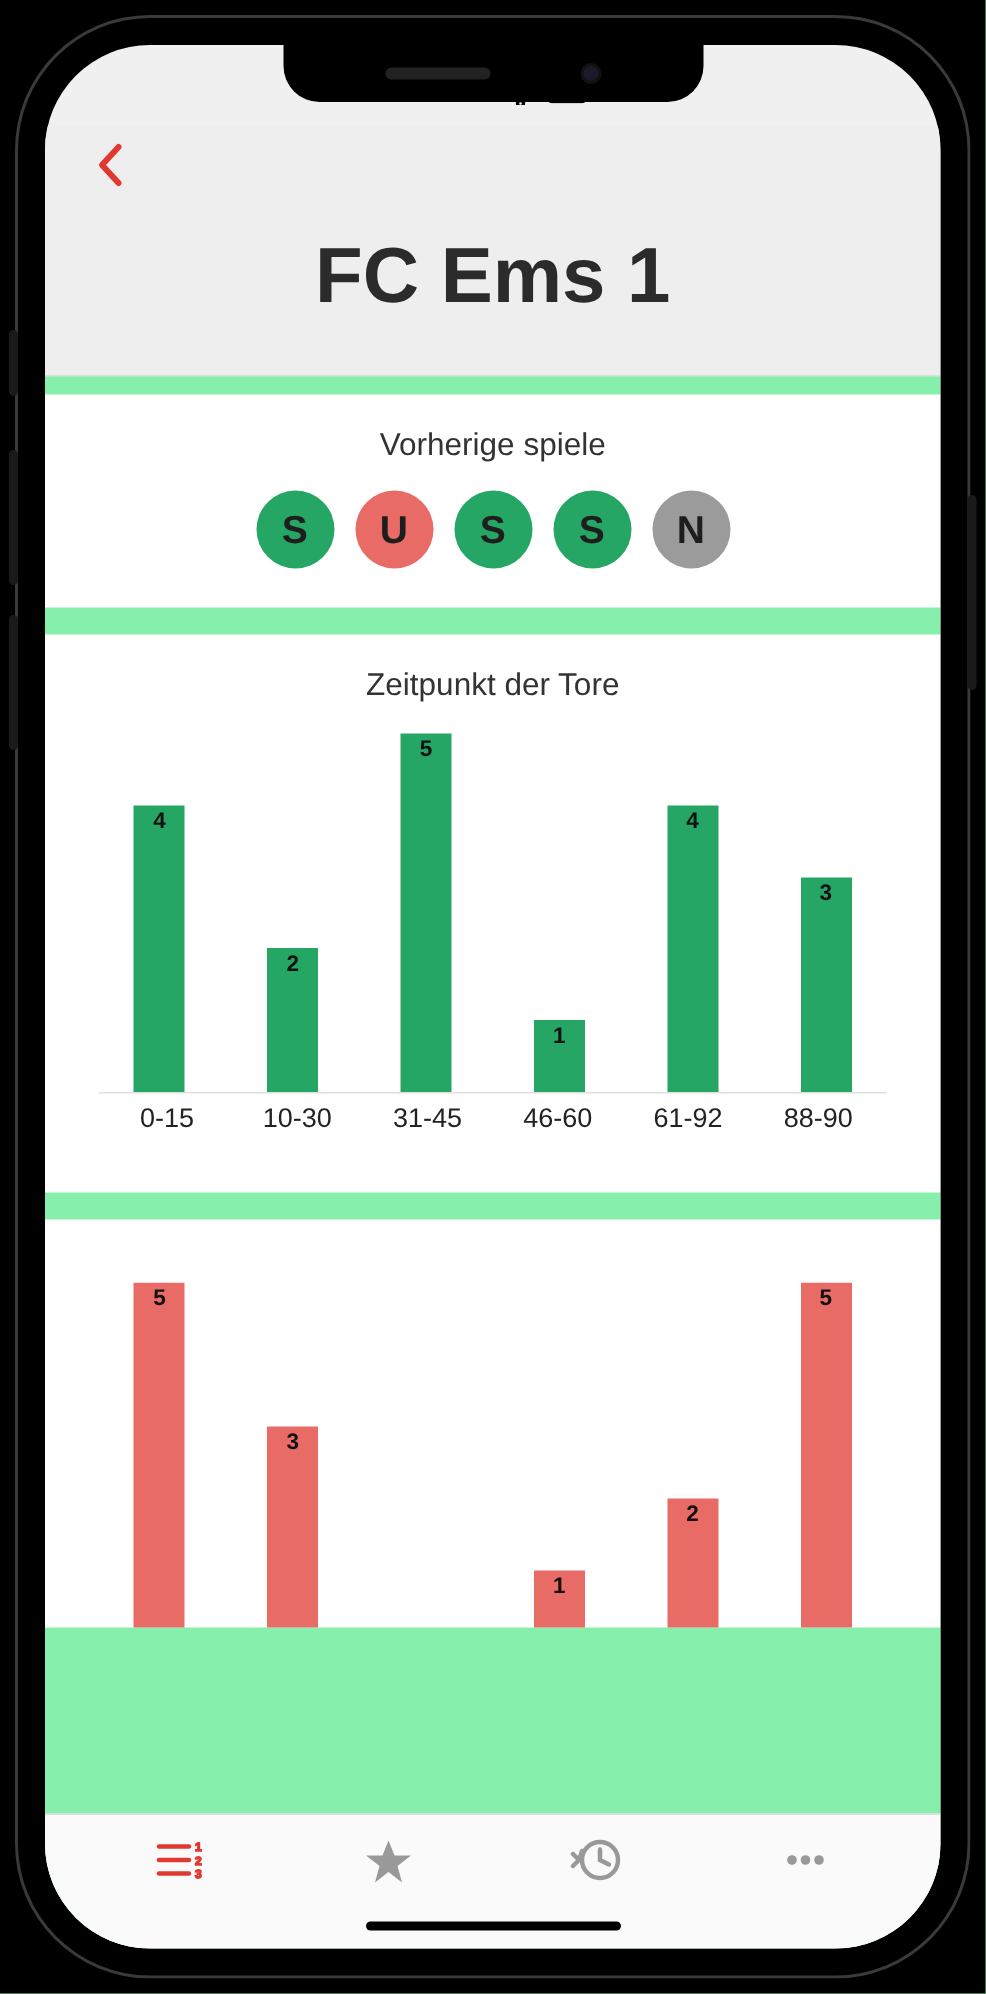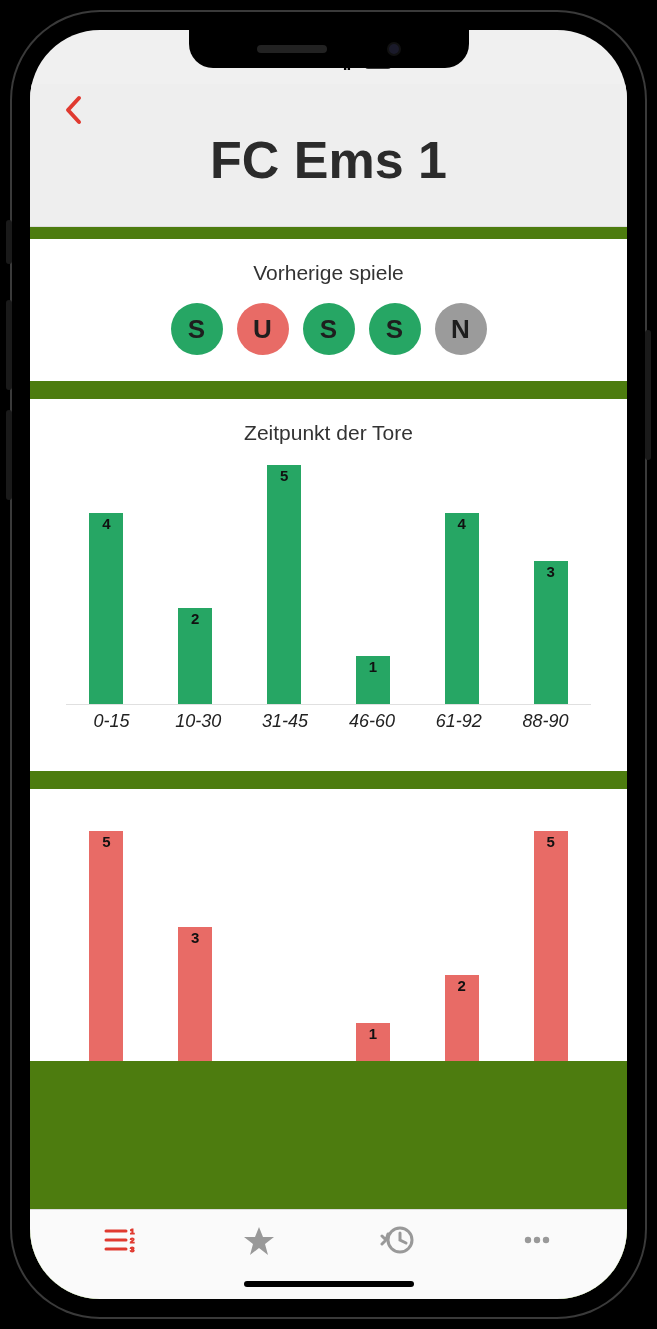--- a/index.html
+++ b/index.html
@@ -66,26 +66,27 @@
   .back-btn {
     width: 40px; height: 40px; display:flex; align-items:center; justify-content:center;
     margin-top: 6px; cursor:pointer;
   }
   .back-btn svg { width:22px; height:30px; }
   .page-title {
     font-size: 52px;
     font-weight: 700;
     color: #2b2b2b;
     text-align: center;
+    margin-top: 24px;
   }
 
   .content {
     flex: 1;
     overflow-y: auto;
-    background: #4d7c0f;
+    background: #86efac;
     padding: 12px 0 0;
   }
 
   .card {
     background: #fff;
     margin-bottom: 18px;
     padding: 22px 20px 26px;
   }
   .card-title {
     text-align: center;
@@ -143,21 +144,20 @@
     top: 2px; left: 0; right: 0;
     text-align: center;
     font-size: 15px;
     font-weight: 600;
     color: #111;
   }
   .xlabels {
     display: flex;
     gap: 32px;
     padding: 6px 18px 0;
-    font-style: italic;
   }
   .xl { flex:1; text-align:center; font-size:18px; color:#222; }
 
   .chart.clipped { height: 230px; overflow:hidden; }
   .chart.clipped .bars { border-bottom:none; }
 
   .tabbar {
     position: absolute;
     bottom: 0; left:0; right:0;
     height: 90px;

